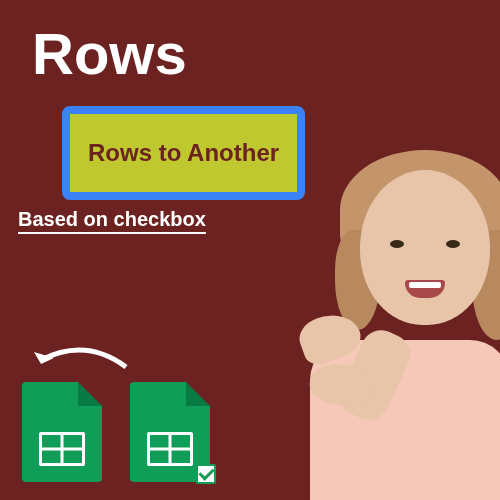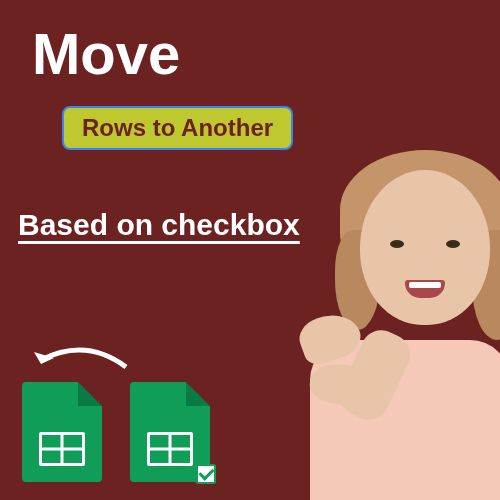--- a/index.html
+++ b/index.html
@@ -21,37 +21,37 @@
       font-weight: bold;
       position: absolute;
       top: 20px;
       left: 32px;
     }
     .subtitle-box {
       position: absolute;
       top: 106px;
       left: 62px;
       background: #bfc82f;
-      border: 2px solid #3b82f6;
+      border: 8px solid #3b82f6;
       border-radius: 8px;
-      padding: 5px 18px;
+      padding: 24px 18px;
       text-align: center;
     }
     .subtitle-text {
       color: #6b2220;
       font-size: 24px;
       font-weight: bold;
       line-height: 1.25;
     }
     .tagline {
       position: absolute;
       top: 208px;
       left: 18px;
       color: white;
-      font-size: 30px;
+      font-size: 20px;
       font-weight: bold;
       text-decoration: underline;
       text-underline-offset: 6px;
     }
     .sheets-group {
       position: absolute;
       bottom: 18px;
       left: 22px;
       display: flex;
       gap: 28px;
@@ -246,21 +246,21 @@
       width: 50px;
       height: 90px;
       background: #e8c4a8;
       border-radius: 20px;
       transform: rotate(25deg);
     }
   </style>
 </head>
 <body>
 
-<div class="title">Move</div>
+<div class="title">Rows</div>
 
 <div class="subtitle-box">
   <div class="subtitle-text">Rows to Another</div>
 </div>
 
 <div class="tagline">Based on checkbox</div>
 
 <div class="arrow">
   <svg viewBox="0 0 110 50">
     <path d="M 100 35 Q 60 5 15 28" stroke="white" stroke-width="5" fill="none"></path>

